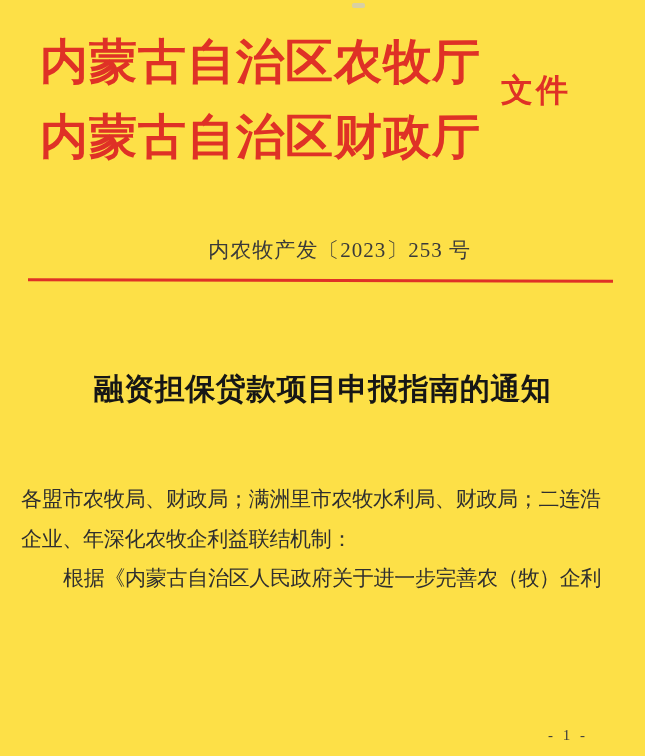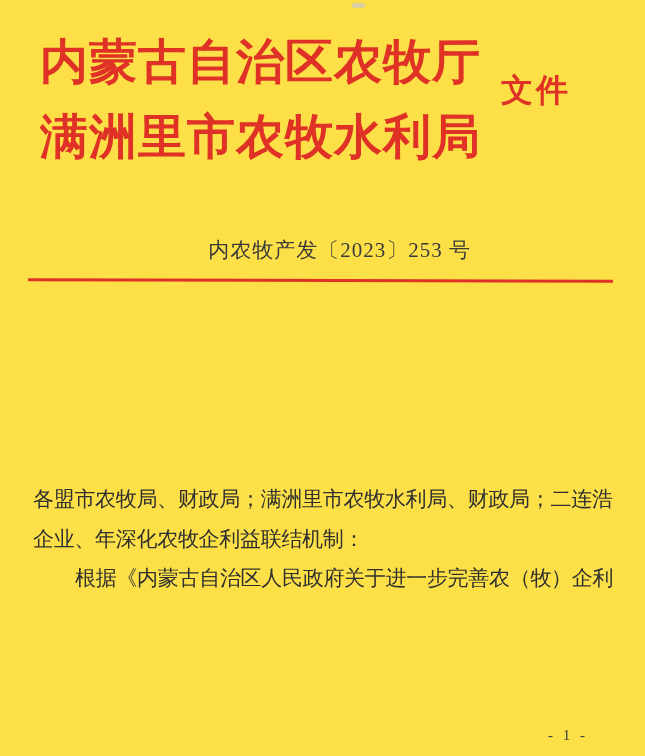--- a/index.html
+++ b/index.html
@@ -68,21 +68,21 @@
     left: 0; right: 0; top: 368px;
     text-align: center;
     font-size: 30px;
     line-height: 42px;
     font-weight: 700;
     color: #161616;
     letter-spacing: 0.5px;
   }
   .doc-body {
     position: absolute;
-    left: 33px; top: 480px;
+    left: 21px; top: 480px;
     font-size: 21px;
     line-height: 39.7px;
     color: #2f2f2f;
     letter-spacing: -0.3px;
   }
   .body-line { white-space: nowrap; }
   .body-line.indent { padding-left: 42px; }
   .page-number {
     position: absolute;
     left: 548px; top: 727px;
@@ -94,30 +94,31 @@
 </style>
 </head>
 <body>
 
 <div class="page" style="background: #fde047;">
 
   <div class="speck"></div>
 
   <div class="letterhead">
     <div class="agency">内蒙古自治区农牧厅</div>
-    <div class="agency">满洲里市农牧水利局</div>
+    <div class="agency">内蒙古自治区财政厅</div>
   </div>
 
   <div class="doc-type">文件</div>
 
   <div class="doc-number">内农牧产发〔2023〕253 号</div>
 
   <div class="red-rule"></div>
 
   <div class="doc-title">
+    <div>融资担保贷款项目申报指南的通知</div>
   </div>
 
   <div class="doc-body">
     <div class="body-line">各盟市农牧局、财政局；满洲里市农牧水利局、财政局；二连浩</div>
     <div class="body-line">企业、年深化农牧企利益联结机制：</div>
     <div class="body-line indent">根据《内蒙古自治区人民政府关于进一步完善农（牧）企利</div>
   </div>
 
   <div class="page-number">- 1 -</div>
 

